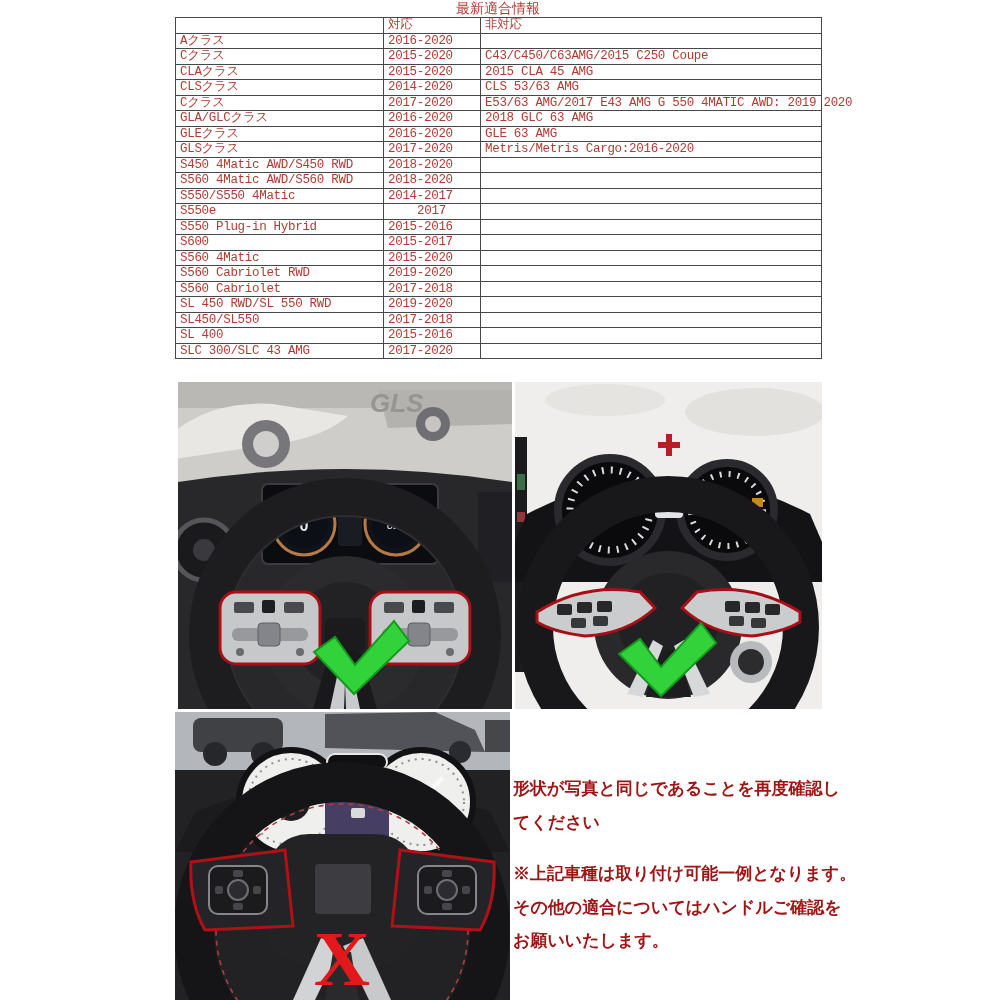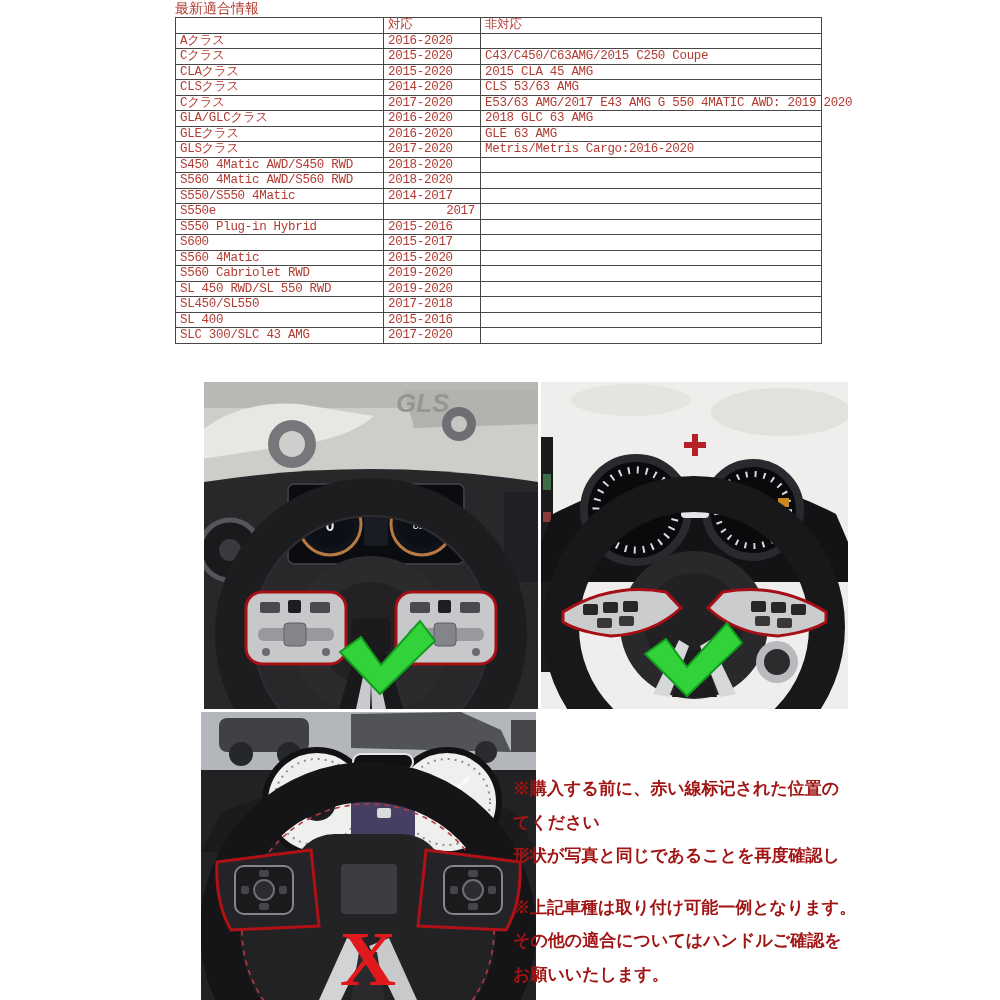--- a/index.html
+++ b/index.html
@@ -1,34 +1,34 @@
 <!DOCTYPE html>
 <html><head>
 <meta charset="utf-8">
 <style>
   html,body{margin:0;padding:0;background:#ffffff;}
   body{width:1000px;height:1000px;position:relative;overflow:hidden;
        font-family:"Liberation Sans","DejaVu Sans",sans-serif;}
 
   
   .tbl-title{position:absolute;left:175px;top:1px;width:646px;height:16px;
-    text-align:left;font-size:14px;line-height:16px;color:#b23b32;
+    text-align:center;font-size:14px;line-height:16px;color:#b23b32;
     font-family:"Liberation Mono","DejaVu Sans Mono",monospace;}
   table.compat{position:absolute;left:175px;top:17px;width:646px;
     border-collapse:collapse;table-layout:fixed;
     font-family:"Liberation Mono","DejaVu Sans Mono",monospace;
     color:#b23b32;padding-left:29px;}
   table.compat td{border:1px solid #474747;height:14.5px;line-height:14px;
     font-size:12.5px;letter-spacing:-0.3px;padding:0 2px 0 4px;
     white-space:nowrap;overflow:visible;}
-  table.compat td.right{text-align:right;padding-right:5px;}
+  table.compat td.right{text-align:center;padding-right:5px;}
   col.c1{width:208px}col.c2{width:97px}col.c3{width:341px}
 
   
-  .photo{position:absolute;overflow:hidden;margin-left:26px;}
+  .photo{position:absolute;overflow:hidden;}
   .photo svg{display:block;}
   #photo1{left:178px;top:382px;width:334px;height:327px;}
   #photo2{left:515px;top:382px;width:307px;height:327px;}
   #photo3{left:175px;top:712px;width:335px;height:288px;}
 
   
   .warnings{position:absolute;left:513px;top:772px;width:345px;
     color:#a11414;font-family:"Liberation Serif","DejaVu Serif",serif;
     font-weight:bold;font-size:17px;line-height:33.5px;}
   .warnings .para2{margin-top:18px;}
@@ -121,20 +121,25 @@
     <td class="col-unsupported"></td>
   </tr>
       <tr>
     <td class="col-model">S560 4Matic</td>
     <td class="col-supported">2015-2020</td>
     <td class="col-unsupported"></td>
   </tr>
       <tr>
     <td class="col-model">S560 Cabriolet RWD</td>
     <td class="col-supported">2019-2020</td>
+    <td class="col-unsupported"></td>
+  </tr>
+      <tr>
+    <td class="col-model">S560 Cabriolet</td>
+    <td class="col-supported">2017-2018</td>
     <td class="col-unsupported"></td>
   </tr>
       <tr>
     <td class="col-model">SL 450 RWD/SL 550 RWD</td>
     <td class="col-supported">2019-2020</td>
     <td class="col-unsupported"></td>
   </tr>
       <tr>
     <td class="col-model">SL450/SL550</td>
     <td class="col-supported">2017-2018</td>
@@ -325,22 +330,21 @@
     <path d="M118,288 L146,226 L166,234 L140,288 Z" fill="#d2d3d5"></path>
     <path d="M216,288 L188,226 L168,234 L194,288 Z" fill="#c8c9cb"></path>
     <path d="M150,288 L158,240 L176,240 L184,288 Z" fill="#2a2a2d"></path>
   </g>
   <text x="167" y="273" text-anchor="middle" font-size="78" font-weight="bold" font-family="Liberation Serif, DejaVu Serif, serif" fill="#e2191c">X</text>
 </svg>
 </div>
 
 <div class="warnings">
   <div class="para1">
-    <div>※購入する前に、赤い線标记された位置の</div>
+    <div>形状が写真と同じであることを再度確認し</div>
     <div>てください</div>
-    <div>形状が写真と同じであることを再度確認し</div>
   </div>
   <div class="para2">
     <div>※上記車種は取り付け可能一例となります。</div>
     <div>その他の適合についてはハンドルご確認を</div>
     <div>お願いいたします。</div>
   </div>
 </div>
 
 </body></html>

